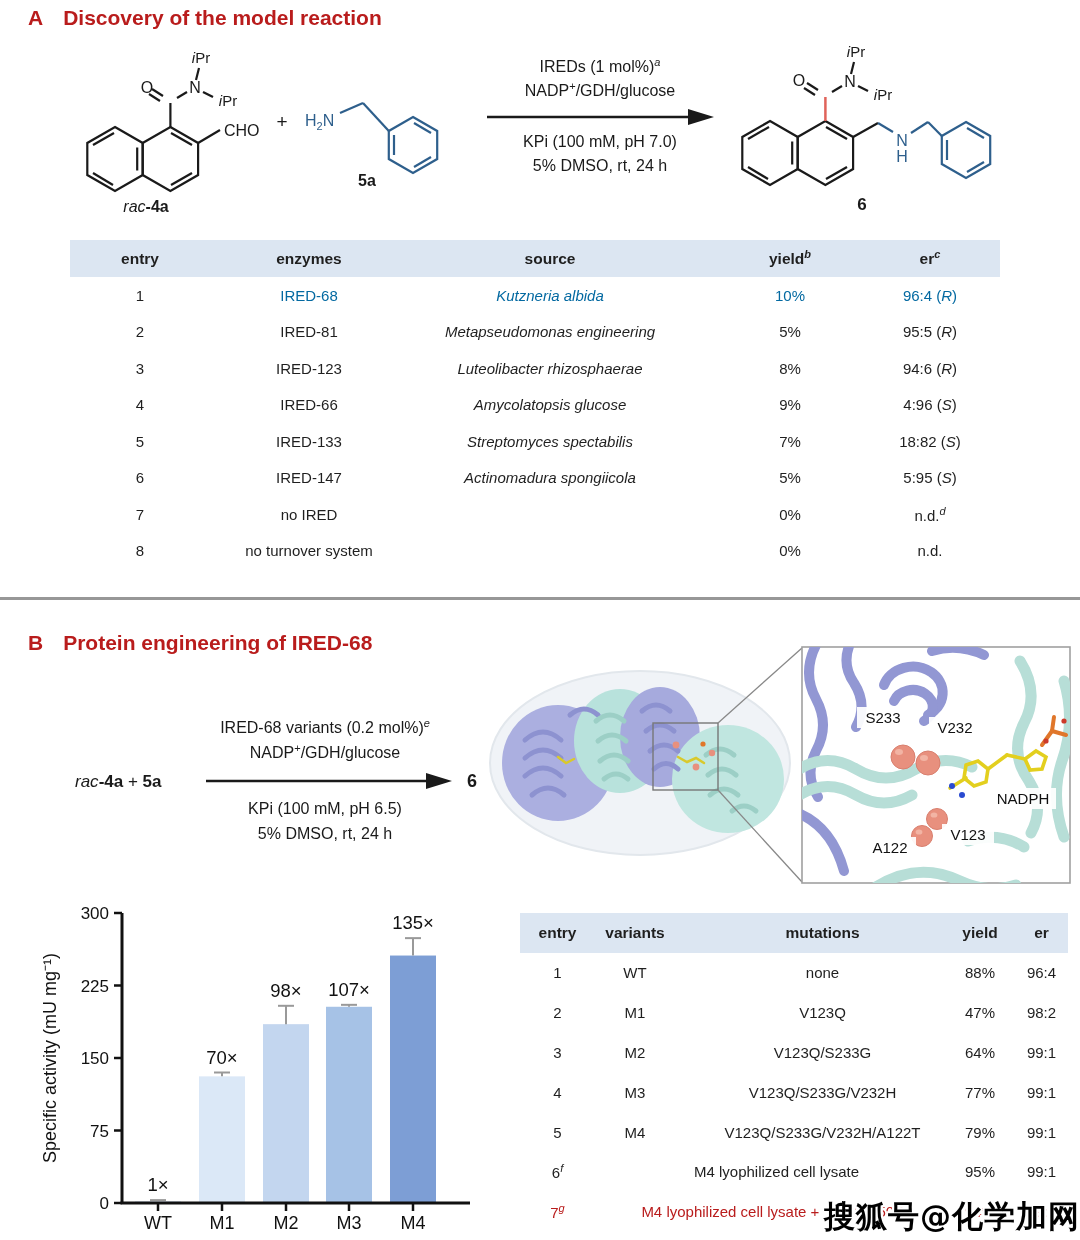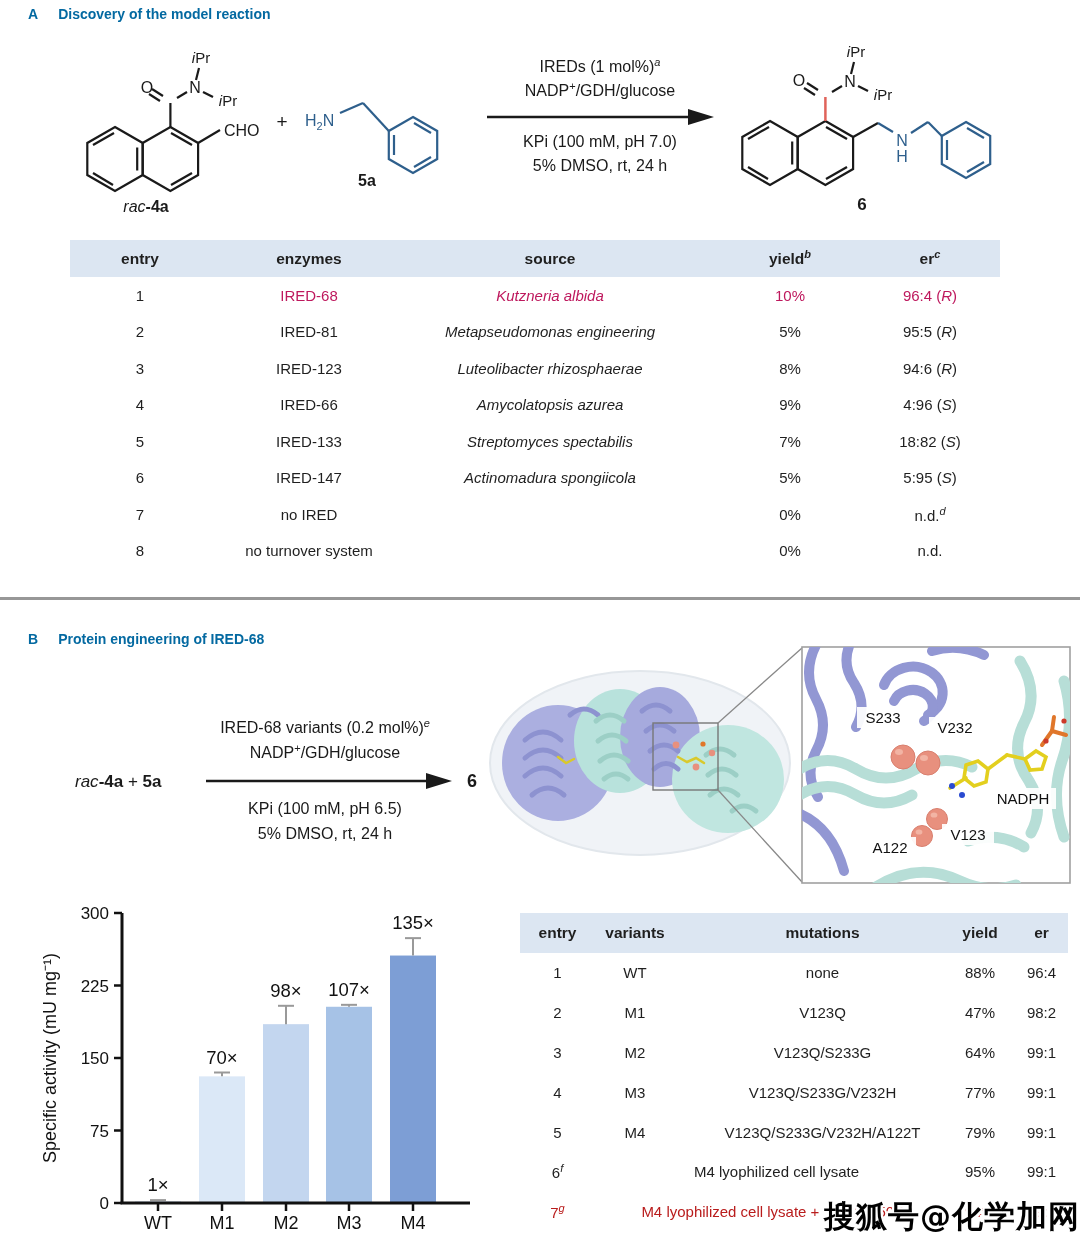--- a/index.html
+++ b/index.html
@@ -1,34 +1,34 @@
 <!DOCTYPE html>
 <html><head>
 <meta charset="utf-8">
 <style>
   html,body{margin:0;padding:0;background:#ffffff;}
   .page{position:relative;width:1080px;height:1240px;background:#ffffff;overflow:hidden;
         font-family:"Liberation Sans",sans-serif;color:#1a1a1a;}
-  .panel-title{position:absolute;font-weight:bold;font-size:14px;color:#0369a1;white-space:nowrap;}
+  .panel-title{position:absolute;font-weight:bold;font-size:21px;color:#b91c1c;white-space:nowrap;}
   .panel-title .letter{display:inline-block;margin-right:20px;}
   .divider{position:absolute;left:0;top:597px;width:1080px;height:3px;background:#979797;}
 
   
   .tblwrap{position:absolute;}
   table{border-collapse:collapse;table-layout:fixed;font-size:15px;color:#1f1f1f;}
   thead tr{background:#dce6f2;}
   th{font-weight:bold;font-size:15.5px;padding:0;height:37px;}
   td{padding:0;}
   .tA td{height:36.5px;}
   .tB td{height:39.8px;}
   .c{text-align:center;}
   .l{text-align:center;}
   .i{font-style:italic;}
   sup.s{font-size:11px;font-style:italic;}
-  .tA .hl td:not(:first-child){color:#be185d;}
+  .tA .hl td:not(:first-child){color:#0369a1;}
   .tB .hl td{color:#b91c1c;}
   .padl{padding-left:28px;}
   .padl2{padding-left:25px;}
   .padl3{padding-left:13px;}
 
   .watermark{position:absolute;left:824px;top:1196px;font-size:31px;font-weight:bold;
     letter-spacing:1px;color:#000;font-family:"DejaVu Sans",sans-serif;white-space:nowrap;
     text-shadow:-2px -2px 0 #fff,2px -2px 0 #fff,-2px 2px 0 #fff,2px 2px 0 #fff,
                  0 -2px 0 #fff,0 2px 0 #fff,-2px 0 0 #fff,2px 0 0 #fff;}
   svg text{font-family:"Liberation Sans",sans-serif;}
@@ -159,21 +159,21 @@
           <tr>
             <td class="c">3</td>
             <td class="l padl">IRED-123</td>
             <td class="c i">Luteolibacter rhizosphaerae</td>
             <td class="c">8%</td>
             <td class="c">94:6 (<i>R</i>)</td>
           </tr>
           <tr>
             <td class="c">4</td>
             <td class="l padl">IRED-66</td>
-            <td class="c i">Amycolatopsis azurea</td>
+            <td class="c i">Amycolatopsis glucose</td>
             <td class="c">9%</td>
             <td class="c">4:96 (<i>S</i>)</td>
           </tr>
           <tr>
             <td class="c">5</td>
             <td class="l padl">IRED-133</td>
             <td class="c i">Streptomyces spectabilis</td>
             <td class="c">7%</td>
             <td class="c">18:82 (<i>S</i>)</td>
           </tr>

